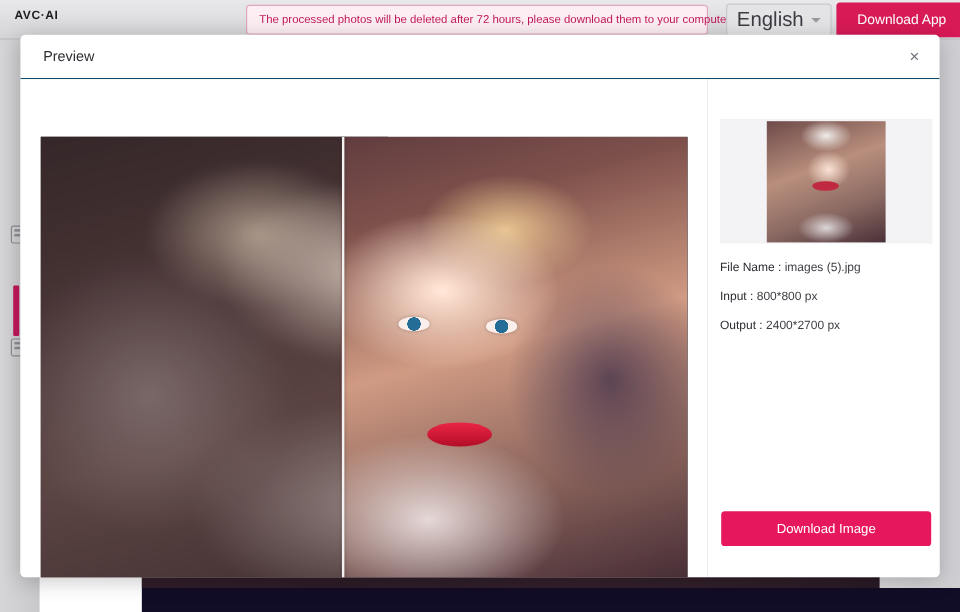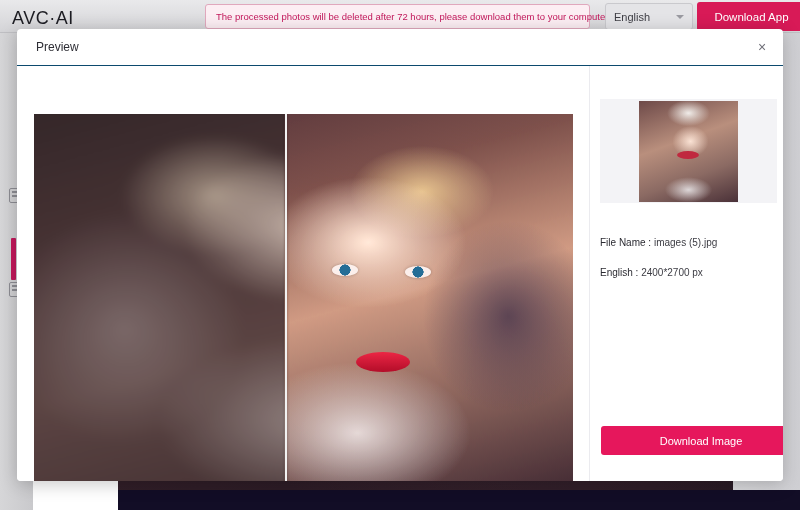--- a/index.html
+++ b/index.html
@@ -29,31 +29,31 @@
         radial-gradient(circle at 70% 60%, rgba(90,55,65,.5), rgba(0,0,0,0) 62%),
         linear-gradient(160deg,#2a1a20 0%,#3a232c 45%,#241722 100%);
   }
   .bg-right-strip{position:absolute;left:733px;top:0;width:67px;height:490px;
       background:linear-gradient(to right,#d9d9dc,#cfcfd3);}
 
   
   .topbar{position:absolute;left:0;top:0;width:800px;height:33px;
       background:linear-gradient(to bottom,#e9e9eb,#d4d4d7);
       border-bottom:1px solid #bfbfc3;box-sizing:border-box;z-index:40;}
-  .logo{position:absolute;left:12px;top:8px;font-size:18px;font-weight:normal;
+  .logo{position:absolute;left:12px;top:8px;font-size:10px;font-weight:bold;
       color:#1c1c22;letter-spacing:.5px;}
   .banner{position:absolute;left:205px;top:4px;width:385px;height:25px;
       border:1px solid #e0a8bd;background:#fceef3;border-radius:3px;box-sizing:border-box;
       display:flex;align-items:center;padding:0 6px 0 10px;}
   .banner-text{font-size:9.5px;color:#c2185b;flex:1;white-space:nowrap;}
   .banner-close{font-size:9px;color:#c98ba4;cursor:pointer;padding:0 3px;}
   .lang-sel{position:absolute;left:605px;top:3px;width:88px;height:27px;
       background:#e4e4e7;border:1px solid #c9c9cd;border-radius:3px;box-sizing:border-box;
       display:flex;align-items:center;padding:0 8px;}
-  .lang-sel span{font-size:11px;color:#3d3d44;flex:1;}
+  .lang-sel span{font-size:17px;color:#3d3d44;flex:1;}
   .caret{width:0;height:0;border-left:4px solid transparent;border-right:4px solid transparent;
       border-top:4px solid #9a9aa1;}
   .dl-app{position:absolute;left:697px;top:2px;width:109px;height:29px;
       background:#d81a57;border:none;border-radius:3px;color:#fff;font-size:11.5px;
       font-family:"Liberation Sans", sans-serif;cursor:pointer;}
 
   
   .peek{position:absolute;top:12px;height:20px;border-radius:3px;z-index:35;}
   .peek-a{left:231px;width:62px;border:1.5px solid #d81a57;background:#fff;box-sizing:border-box;}
   .peek-b{left:300px;width:100px;background:#d81a57;}
@@ -107,24 +107,24 @@
   .thumb{width:99px;height:101px;
       background:
         radial-gradient(ellipse 26% 22% at 52% 40%, rgba(250,226,212,1), rgba(0,0,0,0) 70%),
         radial-gradient(ellipse 30% 18% at 50% 12%, rgba(245,243,240,.95), rgba(0,0,0,0) 72%),
         radial-gradient(ellipse 34% 18% at 50% 88%, rgba(238,236,238,.85), rgba(0,0,0,0) 70%),
         linear-gradient(160deg,#6e4a49 0%,#b98f7d 40%,#8b6a63 70%,#4a3138 100%);}
   .thumb-lips{position:relative;top:50px;left:38px;width:22px;height:8px;border-radius:50%;
       background:#c0293f;}
 
   .meta{position:absolute;left:10px;top:152px;width:190px;}
-  .meta-row{font-size:10px;color:#3d3d44;margin-bottom:13px;white-space:nowrap;margin-top:19px;}
+  .meta-row{font-size:10px;color:#3d3d44;margin-bottom:13px;white-space:nowrap;}
   .meta-row b{font-weight:normal;color:#2b2b32;}
 
-  .dl-image{position:absolute;left:11px;bottom:26px;width:200px;height:29px;
+  .dl-image{position:absolute;left:11px;bottom:26px;width:175px;height:29px;
       background:#e6175c;border:none;border-radius:3px;color:#fff;font-size:11px;
       font-family:"Liberation Sans", sans-serif;cursor:pointer;}
 </style>
 </head>
 <body>
 
 <div class="app">
 
   <div class="bg-dark-band"></div>
   <div class="bg-photo"></div>
@@ -185,21 +185,25 @@
             <div class="thumb-lips"></div>
           </div>
         </div>
 
         <div class="meta">
           <div class="meta-row">
             <b>File Name :</b>
             <span>images (5).jpg</span>
           </div>
           <div class="meta-row">
-            <b>English :</b>
+            <b>Input :</b>
+            <span>800*800 px</span>
+          </div>
+          <div class="meta-row">
+            <b>Output :</b>
             <span>2400*2700 px</span>
           </div>
         </div>
 
         <button class="dl-image">Download Image</button>
       </div>
 
     </div>
   </div>
 </div>

